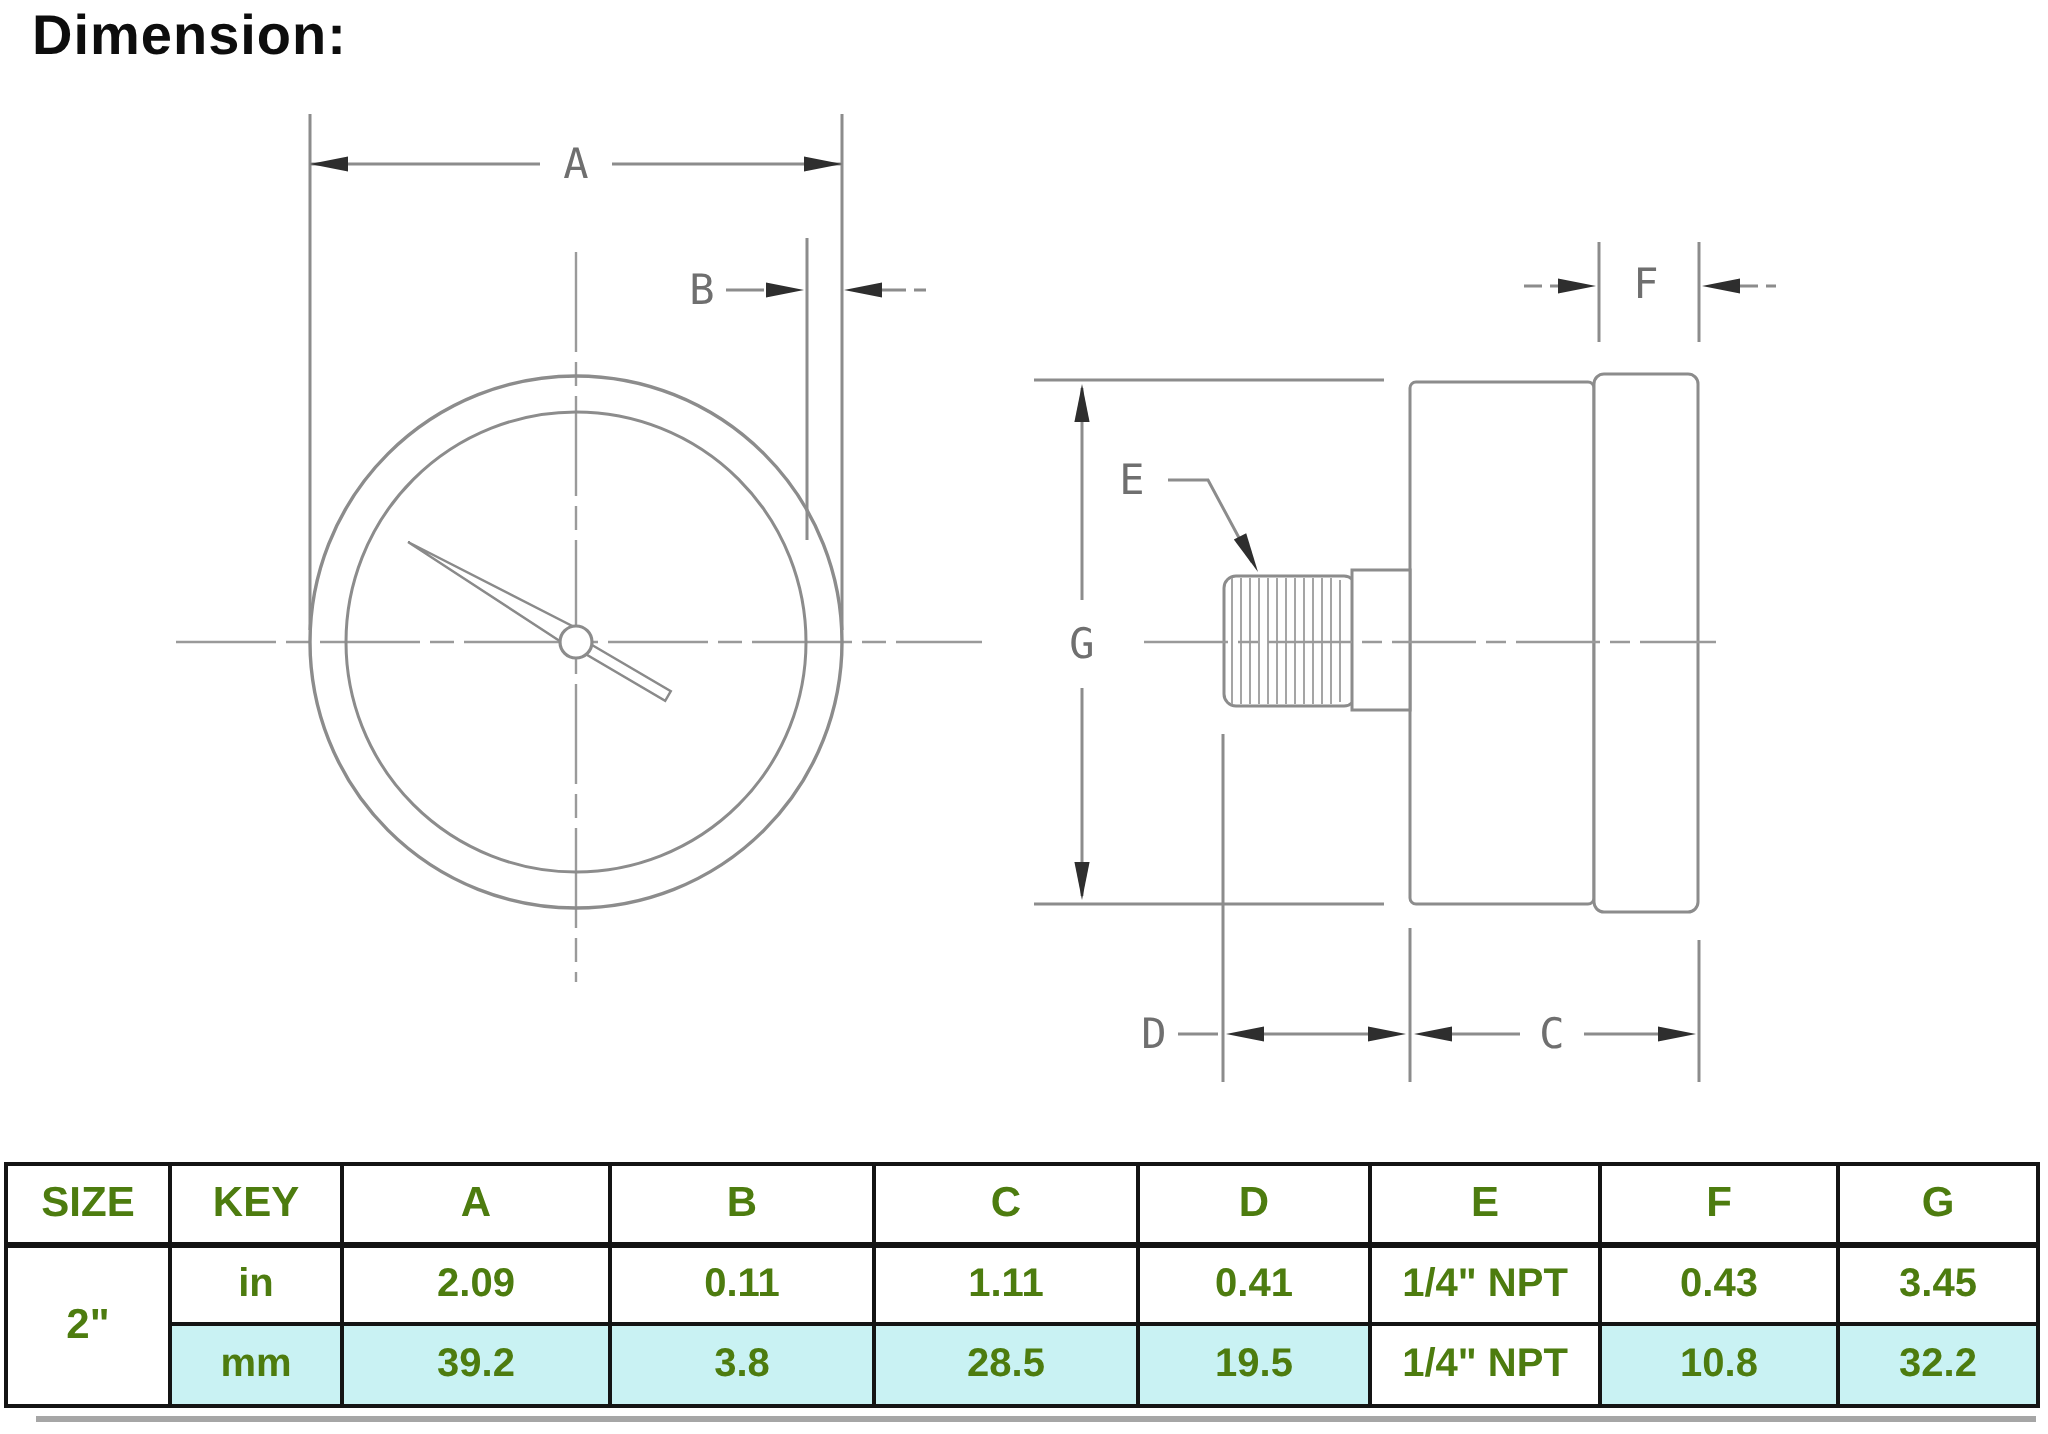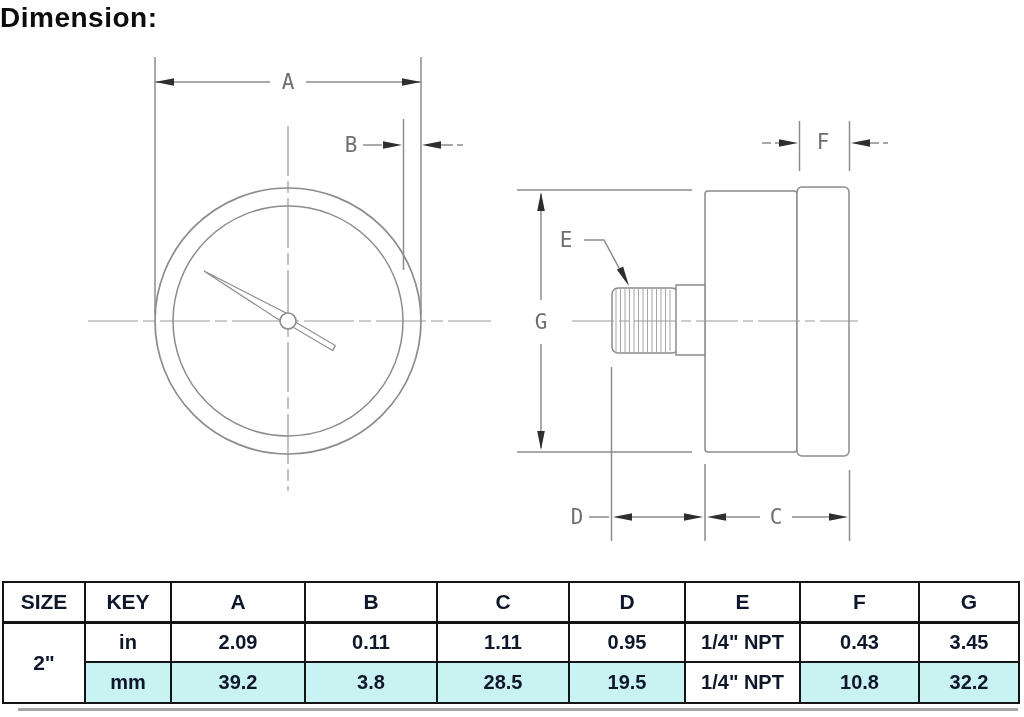--- a/index.html
+++ b/index.html
@@ -1,25 +1,25 @@
 <!DOCTYPE html>
 <html><head>
 <meta charset="utf-8">
 <style>
   html,body{margin:0;padding:0;background:#fff;}
   #page{position:relative;width:1024px;height:717px;background:#ffffff;overflow:hidden;
         font-family:"Liberation Sans",sans-serif;}
-  .title{position:absolute;left:0;top:2px;font-size:28px;font-weight:bold;color:#0d0d0d;
+  .title{position:absolute;left:16px;top:2px;font-size:28px;font-weight:bold;color:#0d0d0d;
          letter-spacing:.5px;}
   svg{position:absolute;left:0;top:0;}
   svg text{font-family:"DejaVu Sans Mono",monospace;font-size:21px;fill:#6f6f6f;}
   table.dim{position:absolute;left:2px;top:581px;border-collapse:collapse;table-layout:fixed;
             width:1016px;background:#fff;}
   table.dim th,table.dim td{border:2px solid #141414;text-align:center;vertical-align:middle;
-            padding:0;white-space:nowrap;overflow:hidden;color:#0f172a;}
+            padding:0;white-space:nowrap;overflow:hidden;color:#4d7c0f;}
   table.dim thead th{font-size:21px;font-weight:bold;height:38px;border-bottom-width:3px;}
   table.dim td{font-size:20px;font-weight:bold;height:37px;}
   table.dim td.key{font-weight:bold;}
   table.dim td.size{font-weight:bold;font-size:21px;}
   tr.mm td{height:39px;}
   .cyan{background:#c9f2f3;}
   .white{background:#ffffff;}
   .tbl-shadow{position:absolute;left:18px;top:708px;width:1000px;height:3px;background:#a6a6a6;}
 </style>
 </head>
@@ -156,21 +156,21 @@
         <th>G</th>
       </tr>
     </thead>
     <tbody>
       <tr class="in">
         <td class="size" rowspan="2">2"</td>
         <td class="key">in</td>
         <td>2.09</td>
         <td>0.11</td>
         <td>1.11</td>
-        <td>0.95</td>
+        <td>0.41</td>
         <td>1/4" NPT</td>
         <td>0.43</td>
         <td>3.45</td>
       </tr>
       <tr class="mm">
         <td class="key cyan">mm</td>
         <td class="cyan">39.2</td>
         <td class="cyan">3.8</td>
         <td class="cyan">28.5</td>
         <td class="cyan">19.5</td>

